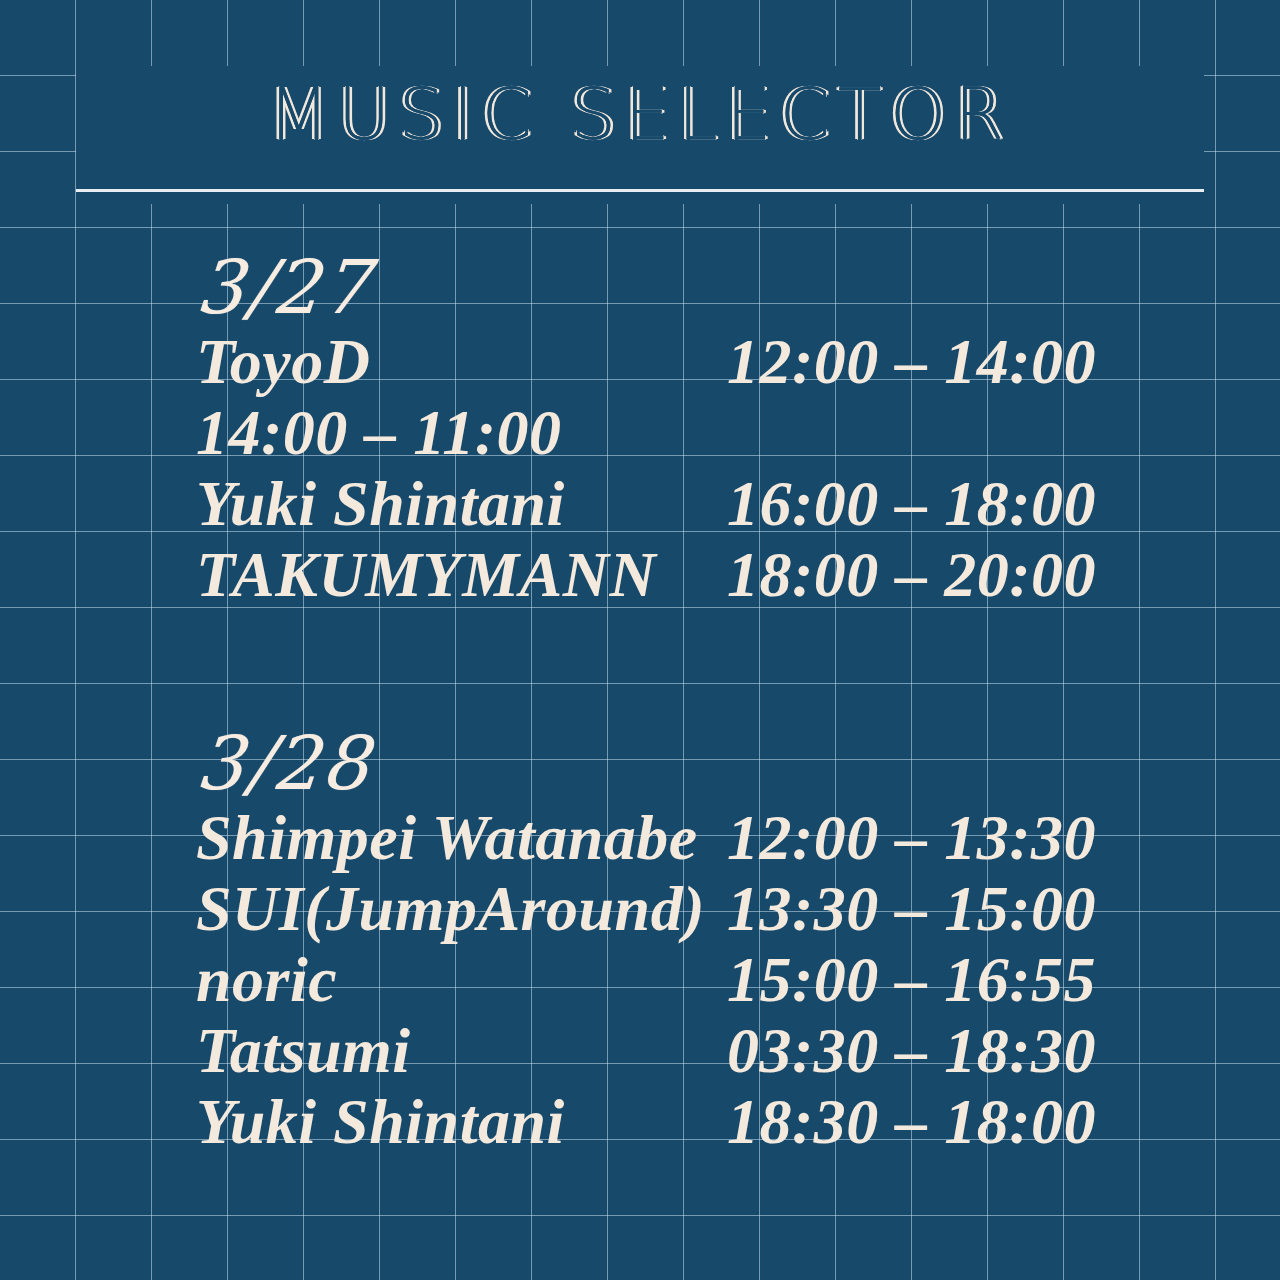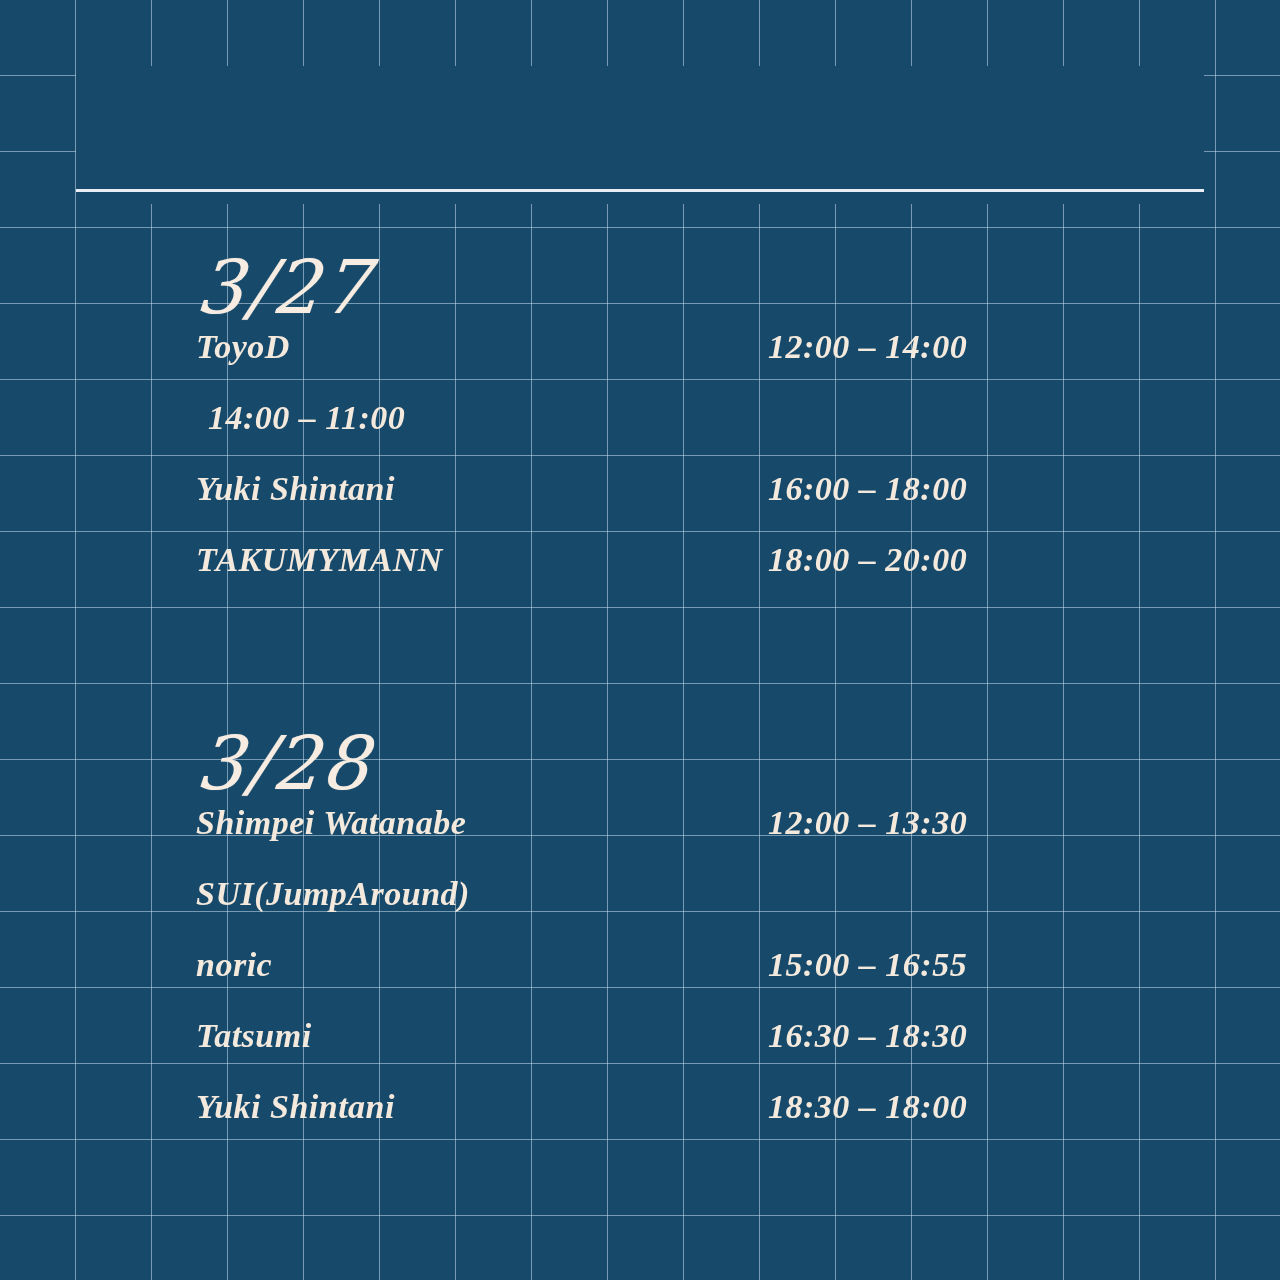--- a/index.html
+++ b/index.html
@@ -145,47 +145,49 @@
     display: flex;
     align-items: baseline;
     height: 71px;
   }
 
   .slot-artist,
   .slot-time {
     font-family: "Liberation Serif", "DejaVu Serif", serif;
     font-style: italic;
     font-weight: 700;
-    font-size: 34px;
+    font-size: 64px;
     line-height: 1;
     color: #f4e9dd;
     white-space: nowrap;
   }
 
   .slot-artist {
     width: 560px;
     letter-spacing: 0.5px;
   }
 
   .slot-time {
     letter-spacing: 0.5px;
-    margin-left: 12px;
   }
 </style>
 </head>
 <body>
 
 <div id="poster">
 
   <div class="grid-layer"></div>
   <div class="title-mask"></div>
   <div class="tick-row"></div>
   <div class="title-rule"></div>
   <div class="rule-gap"></div>
 
+  <div class="title-wrap">
+    <span class="poster-title">MUSIC SELECTOR</span>
+  </div>
 
   <div class="schedule">
 
     <div class="day-block day-1">
       <div class="day-date">3/27</div>
       <ul class="slot-list">
         <li class="slot">
           <span class="slot-artist">ToyoD</span>
           <span class="slot-time">12:00 – 14:00</span>
         </li>
@@ -205,28 +207,29 @@
 
     <div class="day-block day-2">
       <div class="day-date">3/28</div>
       <ul class="slot-list">
         <li class="slot">
           <span class="slot-artist">Shimpei Watanabe</span>
           <span class="slot-time">12:00 – 13:30</span>
         </li>
         <li class="slot">
           <span class="slot-artist">SUI(JumpAround)</span>
+          <span class="slot-time">13:30 – 15:00</span>
         </li>
         <li class="slot">
           <span class="slot-artist">noric</span>
           <span class="slot-time">15:00 – 16:55</span>
         </li>
         <li class="slot">
           <span class="slot-artist">Tatsumi</span>
-          <span class="slot-time">16:30 – 18:30</span>
+          <span class="slot-time">03:30 – 18:30</span>
         </li>
         <li class="slot">
           <span class="slot-artist">Yuki Shintani</span>
           <span class="slot-time">18:30 – 18:00</span>
         </li>
       </ul>
     </div>
 
   </div>
 </div>

